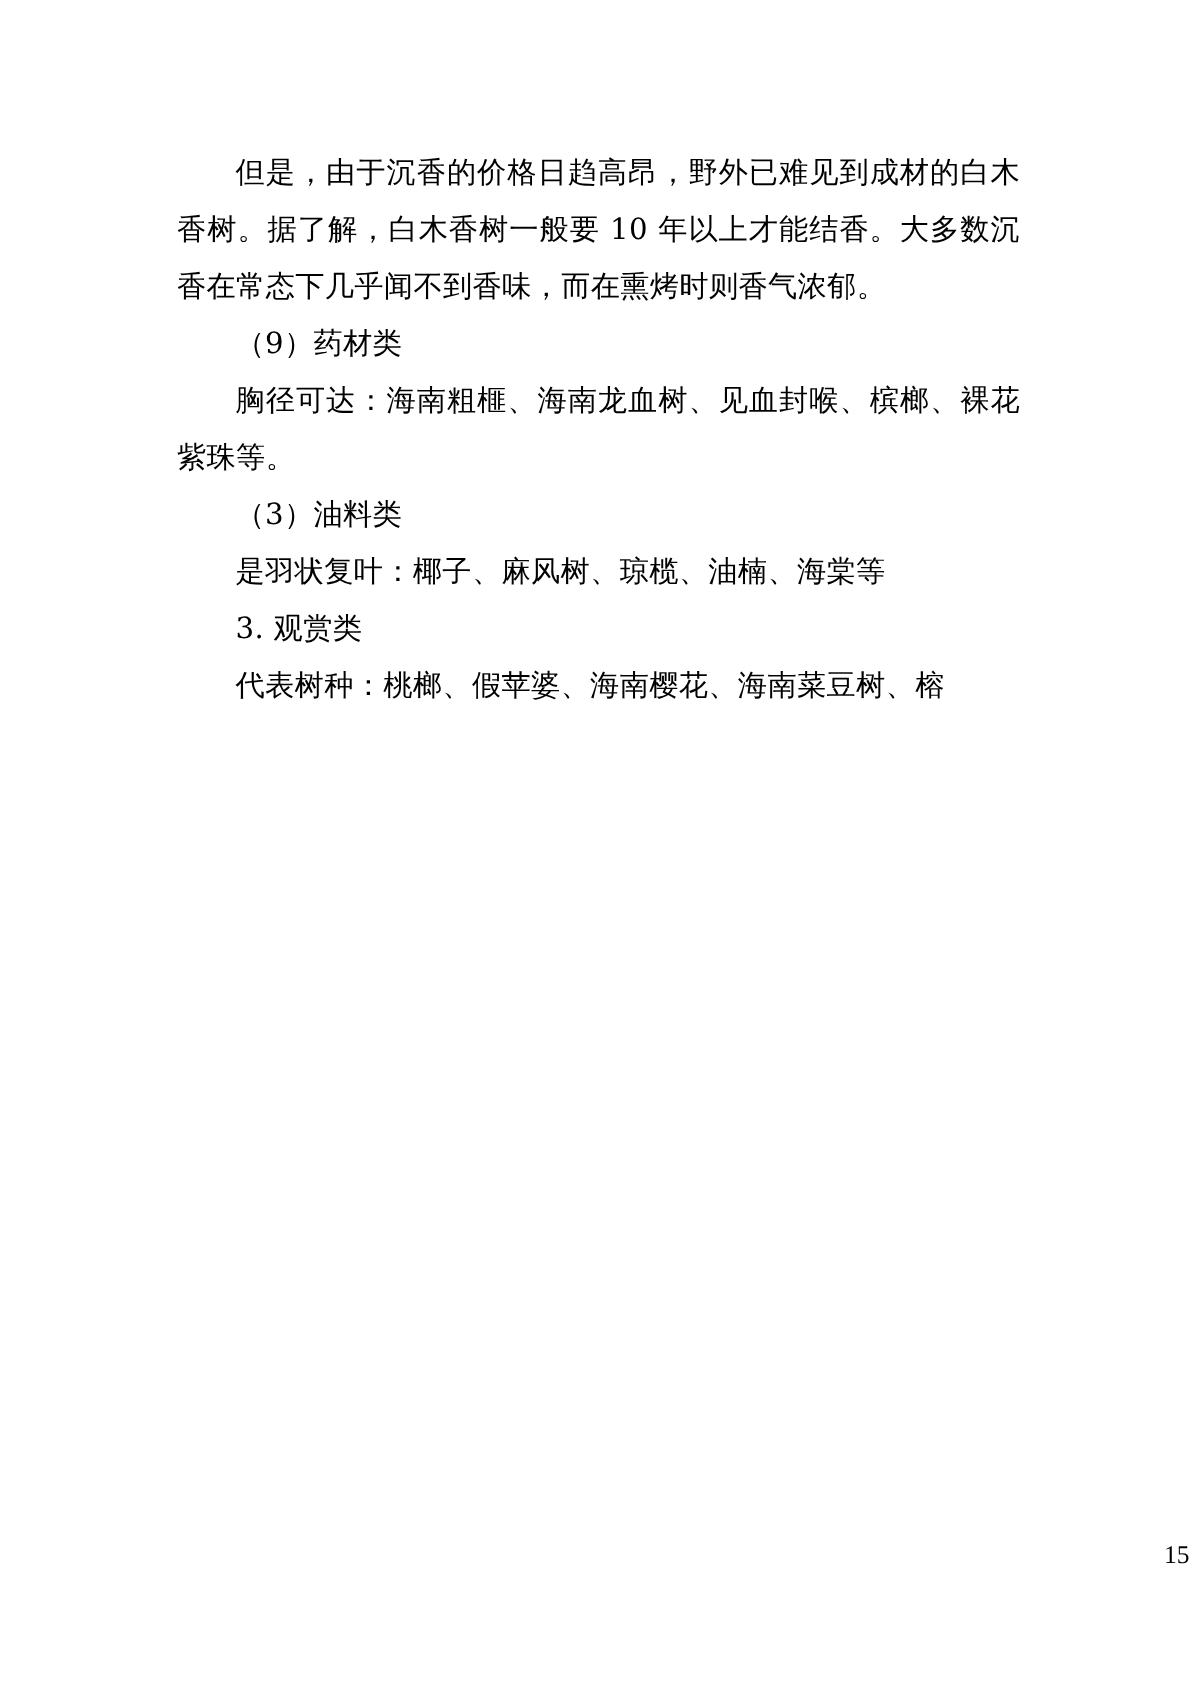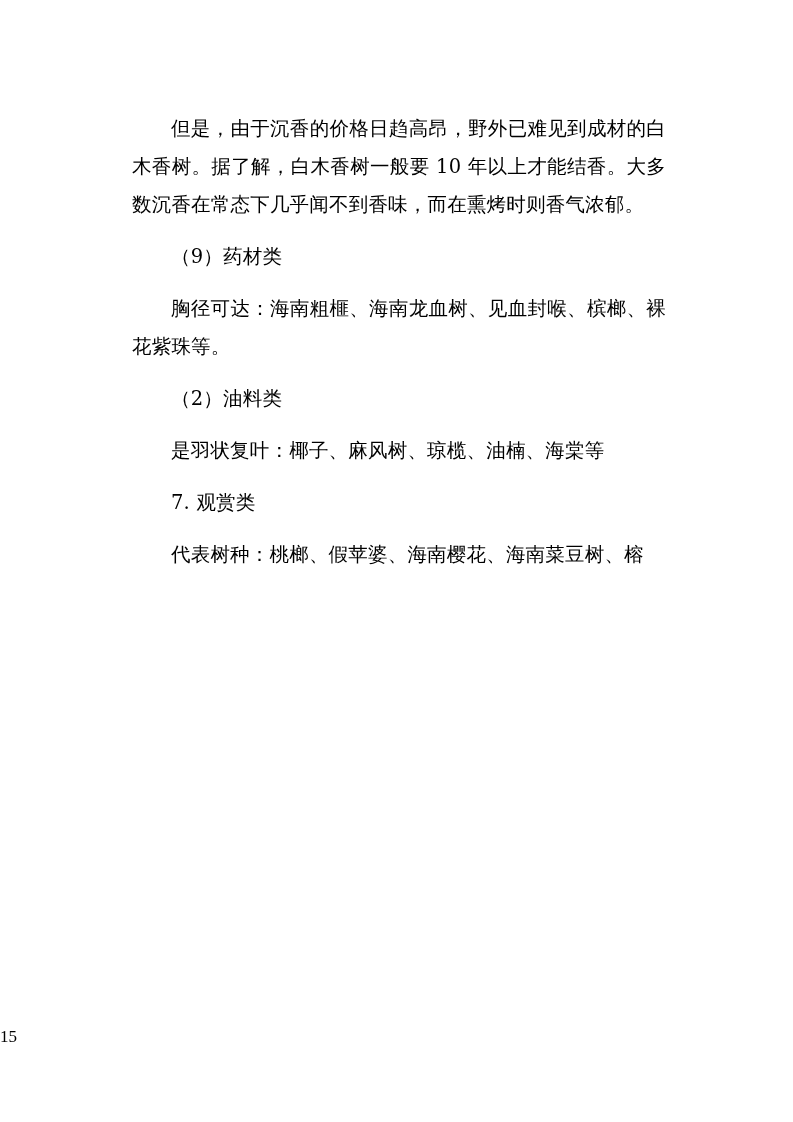--- a/index.html
+++ b/index.html
@@ -28,46 +28,46 @@
     left: 118px;
     top: 96px;
     width: 562px;
   }
   .para {
     font-size: 19.5px;
     line-height: 38px;
     text-align: justify;
     text-justify: inter-ideograph;
     letter-spacing: 0.2px;
-    margin: 14px;
+    margin: 0;
     font-family: "DejaVu Serif", "Liberation Serif", serif;
   }
   .indent2 {
     text-indent: 39px;
   }
   .indent-paren {
     text-indent: 39px;
   }
   .pagenum {
     position: absolute;
     top: 1027px;
     left: 0;
     width: 793px;
-    text-align: left;
+    text-align: right;
     font-size: 17px;
     font-family: "Liberation Serif", "DejaVu Serif", serif;
   }
 </style>
 </head>
 <body>
 
 <div class="page">
   <div class="content">
     <p class="para indent2">但是，由于沉香的价格日趋高昂，野外已难见到成材的白木香树。据了解，白木香树一般要 10 年以上才能结香。大多数沉香在常态下几乎闻不到香味，而在熏烤时则香气浓郁。</p>
     <p class="para indent-paren">（9）药材类</p>
     <p class="para indent2">胸径可达：海南粗榧、海南龙血树、见血封喉、槟榔、裸花紫珠等。</p>
-    <p class="para indent-paren">（2）油料类</p>
+    <p class="para indent-paren">（3）油料类</p>
     <p class="para indent2">是羽状复叶：椰子、麻风树、琼榄、油楠、海棠等</p>
-    <p class="para indent2">7. 观赏类</p>
+    <p class="para indent2">3. 观赏类</p>
     <p class="para indent2">代表树种：桃榔、假苹婆、海南樱花、海南菜豆树、榕</p>
   </div>
   <div class="pagenum">15</div>
 </div>
 
 </body></html>

